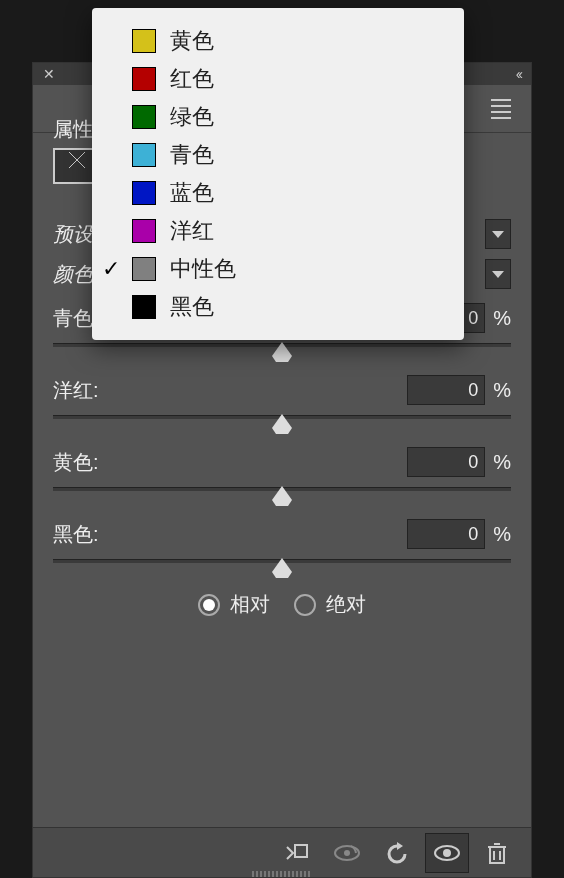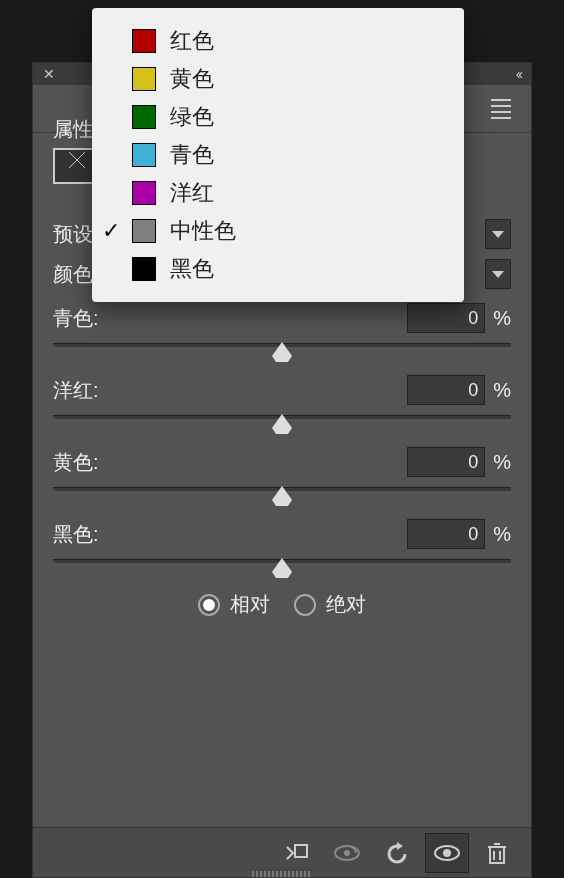--- a/index.html
+++ b/index.html
@@ -55,21 +55,21 @@
     left: 2px; right: 2px; top: 2px;
     height: 16px;
     background: linear-gradient(135deg, transparent 49%, #ccc 49%, #ccc 51%, transparent 51%),
                 linear-gradient(-135deg, transparent 49%, #ccc 49%, #ccc 51%, transparent 51%);
   }
   .body-area { padding: 10px 20px; color: #eee; font-size: 20px; }
   .field-row {
     display: flex; align-items: center; justify-content: space-between;
     margin: 10px 0;
   }
-  .field-label { flex: 0 0 auto; }
+  .field-label { flex: 0 0 auto; font-style: italic; }
   .dropdown-btn {
     width: 26px; height: 30px; background: #3a3a3a; border: 1px solid #222;
     display: flex; align-items: center; justify-content: center; cursor: pointer;
   }
   .chev-down {
     width: 0; height: 0; border-left: 6px solid transparent; border-right: 6px solid transparent;
     border-top: 7px solid #ccc;
   }
   .slider-group { margin-top: 14px; }
   .slider-row {
@@ -286,34 +286,38 @@
           <path d="M1 5 L19 5 M7 2 L13 2 M7 9 L7 18 M13 9 L13 18" stroke="#ccc" stroke-width="2"></path>
         </svg>
     </div>
   </div>
 
   <div class="grip"></div>
 </div>
 
 <div class="popup" id="popup">
     <div class="popup-item">
+      <div class="swatch" style="background: rgb(212, 193, 26);"></div>
+      <span>黄色</span>
+    </div>
+    <div class="popup-item">
       <div class="swatch" style="background: rgb(180, 0, 0);"></div>
       <span>红色</span>
     </div>
     <div class="popup-item">
-      <div class="swatch" style="background: rgb(212, 193, 26);"></div>
-      <span>黄色</span>
-    </div>
-    <div class="popup-item">
       <div class="swatch" style="background: rgb(0, 105, 0);"></div>
       <span>绿色</span>
     </div>
     <div class="popup-item">
       <div class="swatch" style="background: rgb(61, 177, 214);"></div>
       <span>青色</span>
+    </div>
+    <div class="popup-item">
+      <div class="swatch" style="background: rgb(0, 22, 196);"></div>
+      <span>蓝色</span>
     </div>
     <div class="popup-item">
       <div class="swatch" style="background: rgb(169, 0, 169);"></div>
       <span>洋红</span>
     </div>
     <div class="popup-item">
       <span class="popup-check">✓</span>
       <div class="swatch" style="background: rgb(128, 128, 128);"></div>
       <span>中性色</span>
     </div>

